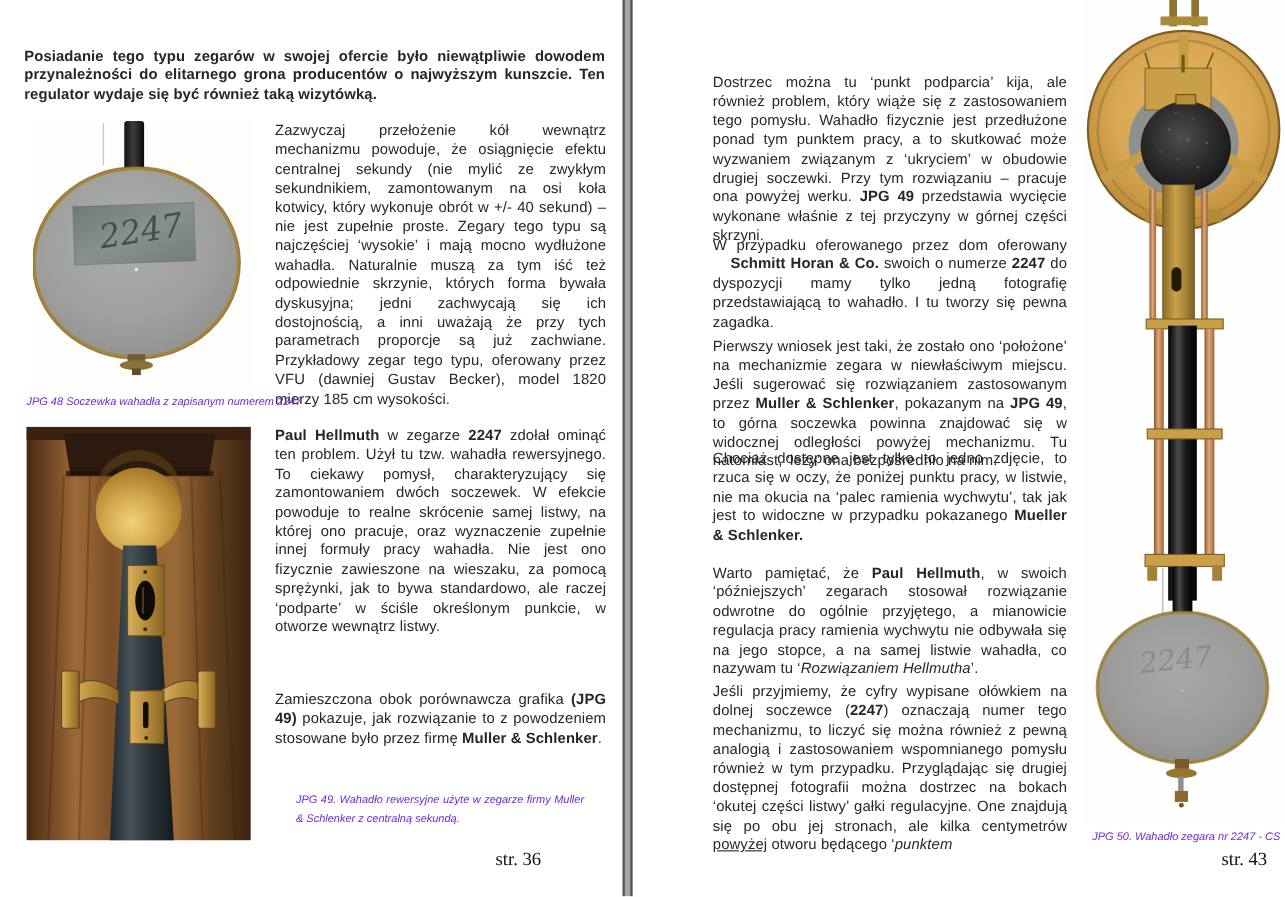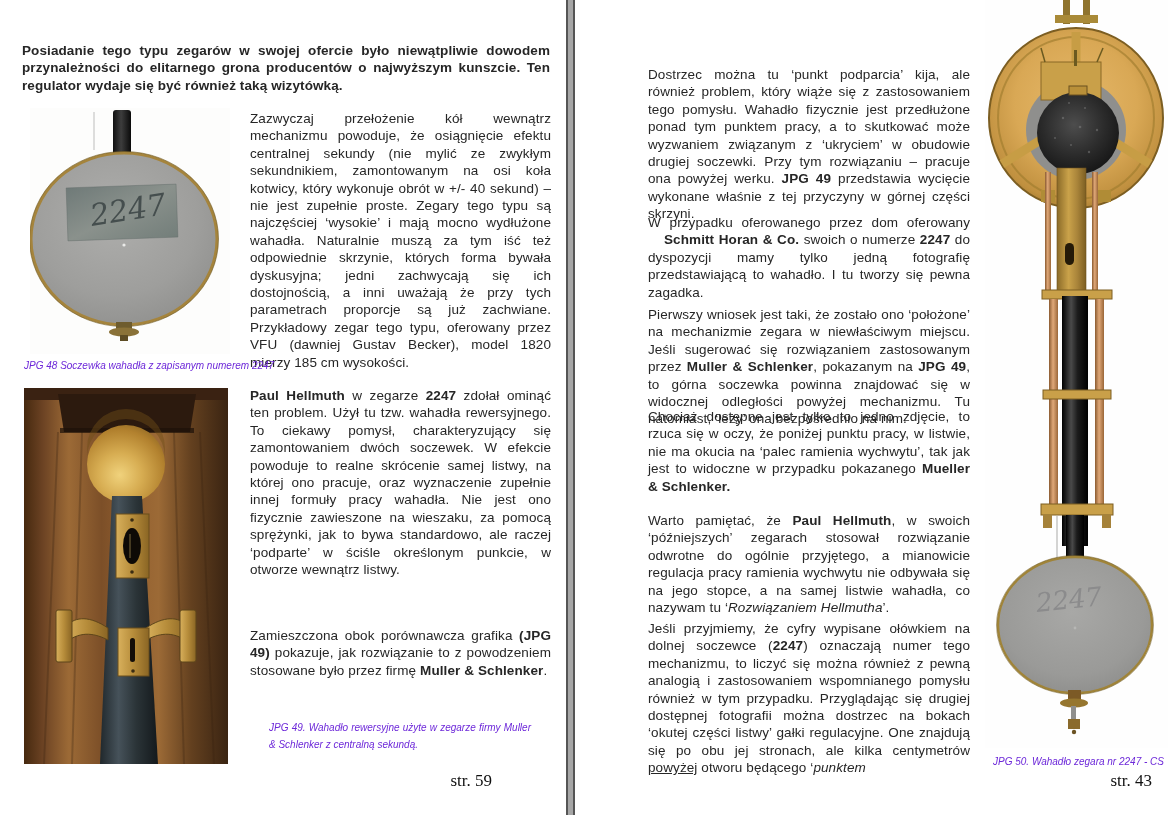--- a/index.html
+++ b/index.html
@@ -143,21 +143,21 @@
         </g>
       </svg>
     </div>
 
     <div class="para" style="left:250px;top:387px;width:301px;"><span style="font-weight: 700;">Paul Hellmuth</span><span> w zegarze </span><span style="font-weight: 700;">2247</span><span> zdołał ominąć ten problem. Użył tu tzw. wahadła rewersyjnego. To ciekawy pomysł, charakteryzujący się zamontowaniem dwóch soczewek. W efekcie powoduje to realne skrócenie samej listwy, na której ono pracuje, oraz wyznaczenie zupełnie innej formuły pracy wahadła. Nie jest ono fizycznie zawieszone na wieszaku, za pomocą sprężynki, jak to bywa standardowo, ale raczej ‘podparte’ w ściśle określonym punkcie, w otworze wewnątrz listwy.</span></div>
 
     <div class="para" style="left:250px;top:594px;width:301px;margin-top:33px;"><span>Zamieszczona obok porównawcza grafika </span><span style="font-weight: 700;">(JPG 49)</span><span> pokazuje, jak rozwiązanie to z powodzeniem stosowane było przez firmę </span><span style="font-weight: 700;">Muller &amp; Schlenker</span><span>.</span></div>
 
     <div class="caption just" style="left:241px;top:720px;width:262px;">JPG 49. Wahadło rewersyjne użyte w zegarze firmy Muller &amp; Schlenker z centralną sekundą.</div>
 
-    <div class="pagenum" style="left:380px;top:771px;width:112px;">str. 59</div>
+    <div class="pagenum" style="left:380px;top:771px;width:112px;">str. 36</div>
   </div>
 
   <div class="separator"></div>
 
   <div>
 
     <div class="para" style="left:648px;top:66px;width:322px;"><span>Dostrzec można tu ‘punkt podparcia’ kija, ale również problem, który wiąże się z zastosowaniem tego pomysłu. Wahadło fizycznie jest przedłużone ponad tym punktem pracy, a to skutkować może wyzwaniem związanym z ‘ukryciem’ w obudowie drugiej soczewki. Przy tym rozwiązaniu – pracuje ona powyżej werku. </span><span style="font-weight: 700;">JPG 49</span><span> przedstawia wycięcie wykonane właśnie z tej przyczyny w górnej części skrzyni.</span></div>
 
     <div class="para" style="left:648px;top:214px;width:322px;"><span>W przypadku oferowanego przez dom oferowany </span><span style="font-weight: 700; margin-left: 16px;">Schmitt Horan &amp; Co.</span><span> swoich o numerze </span><span style="font-weight: 700;">2247</span><span> do dyspozycji mamy tylko jedną fotografię przedstawiającą to wahadło. I tu tworzy się pewna zagadka.</span></div>
 

